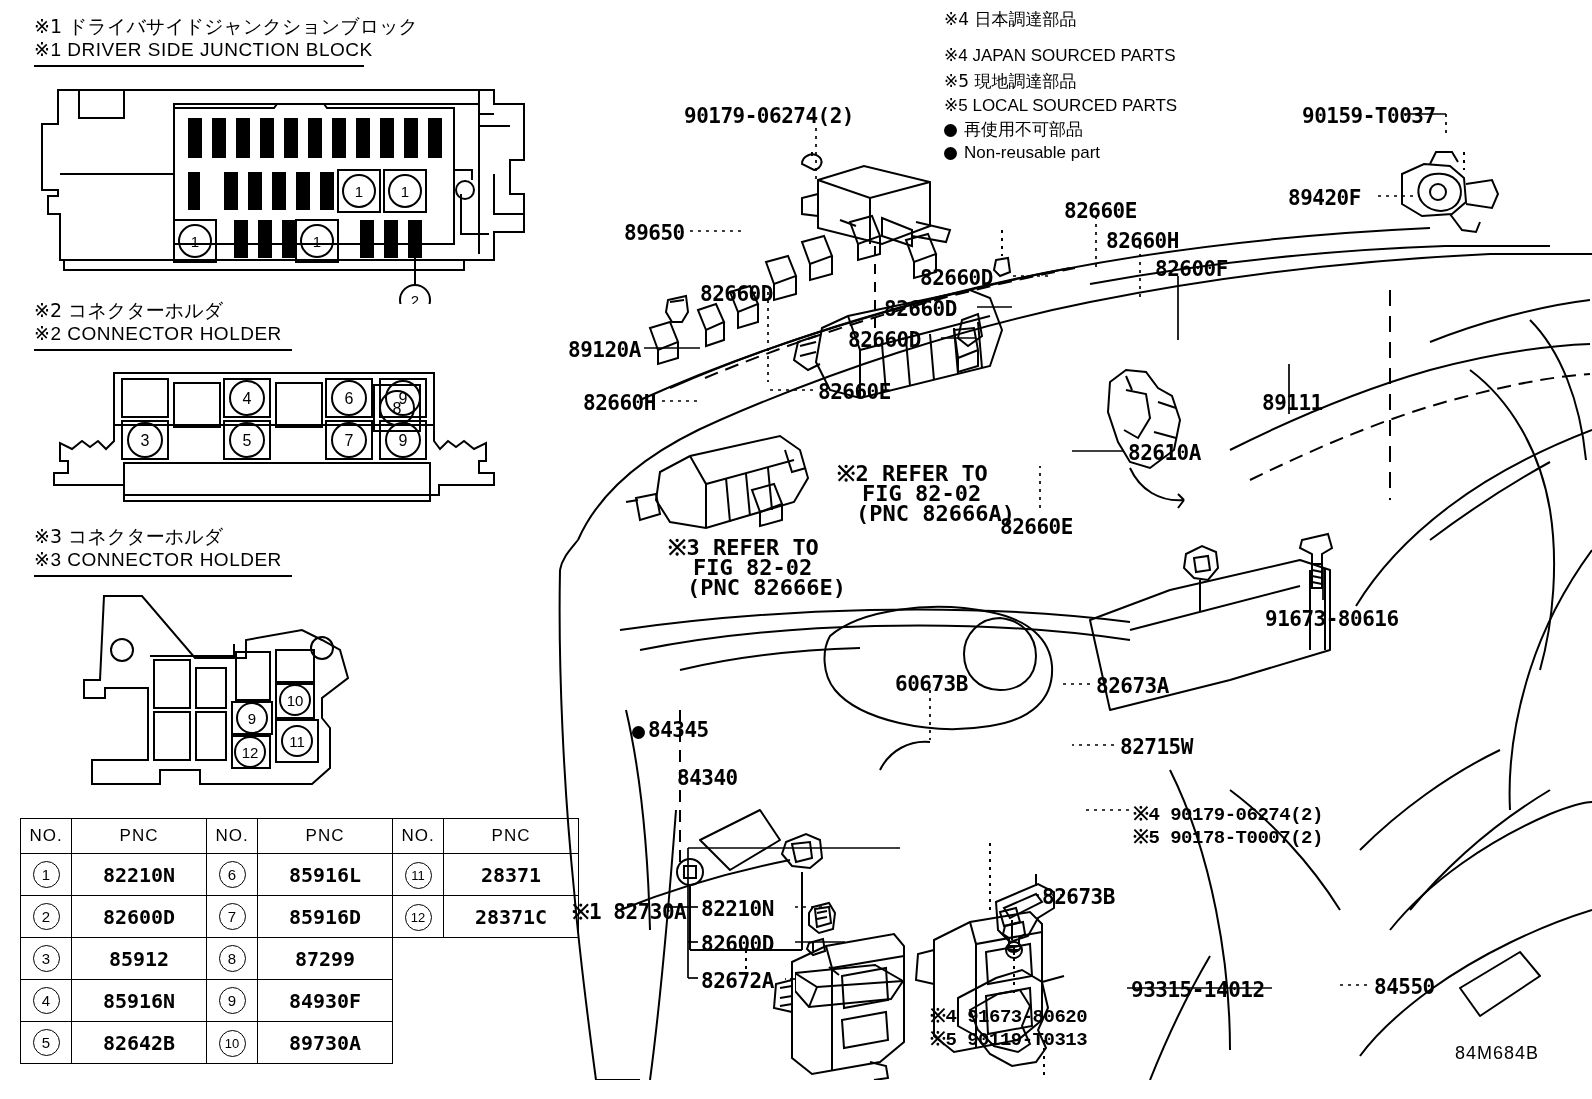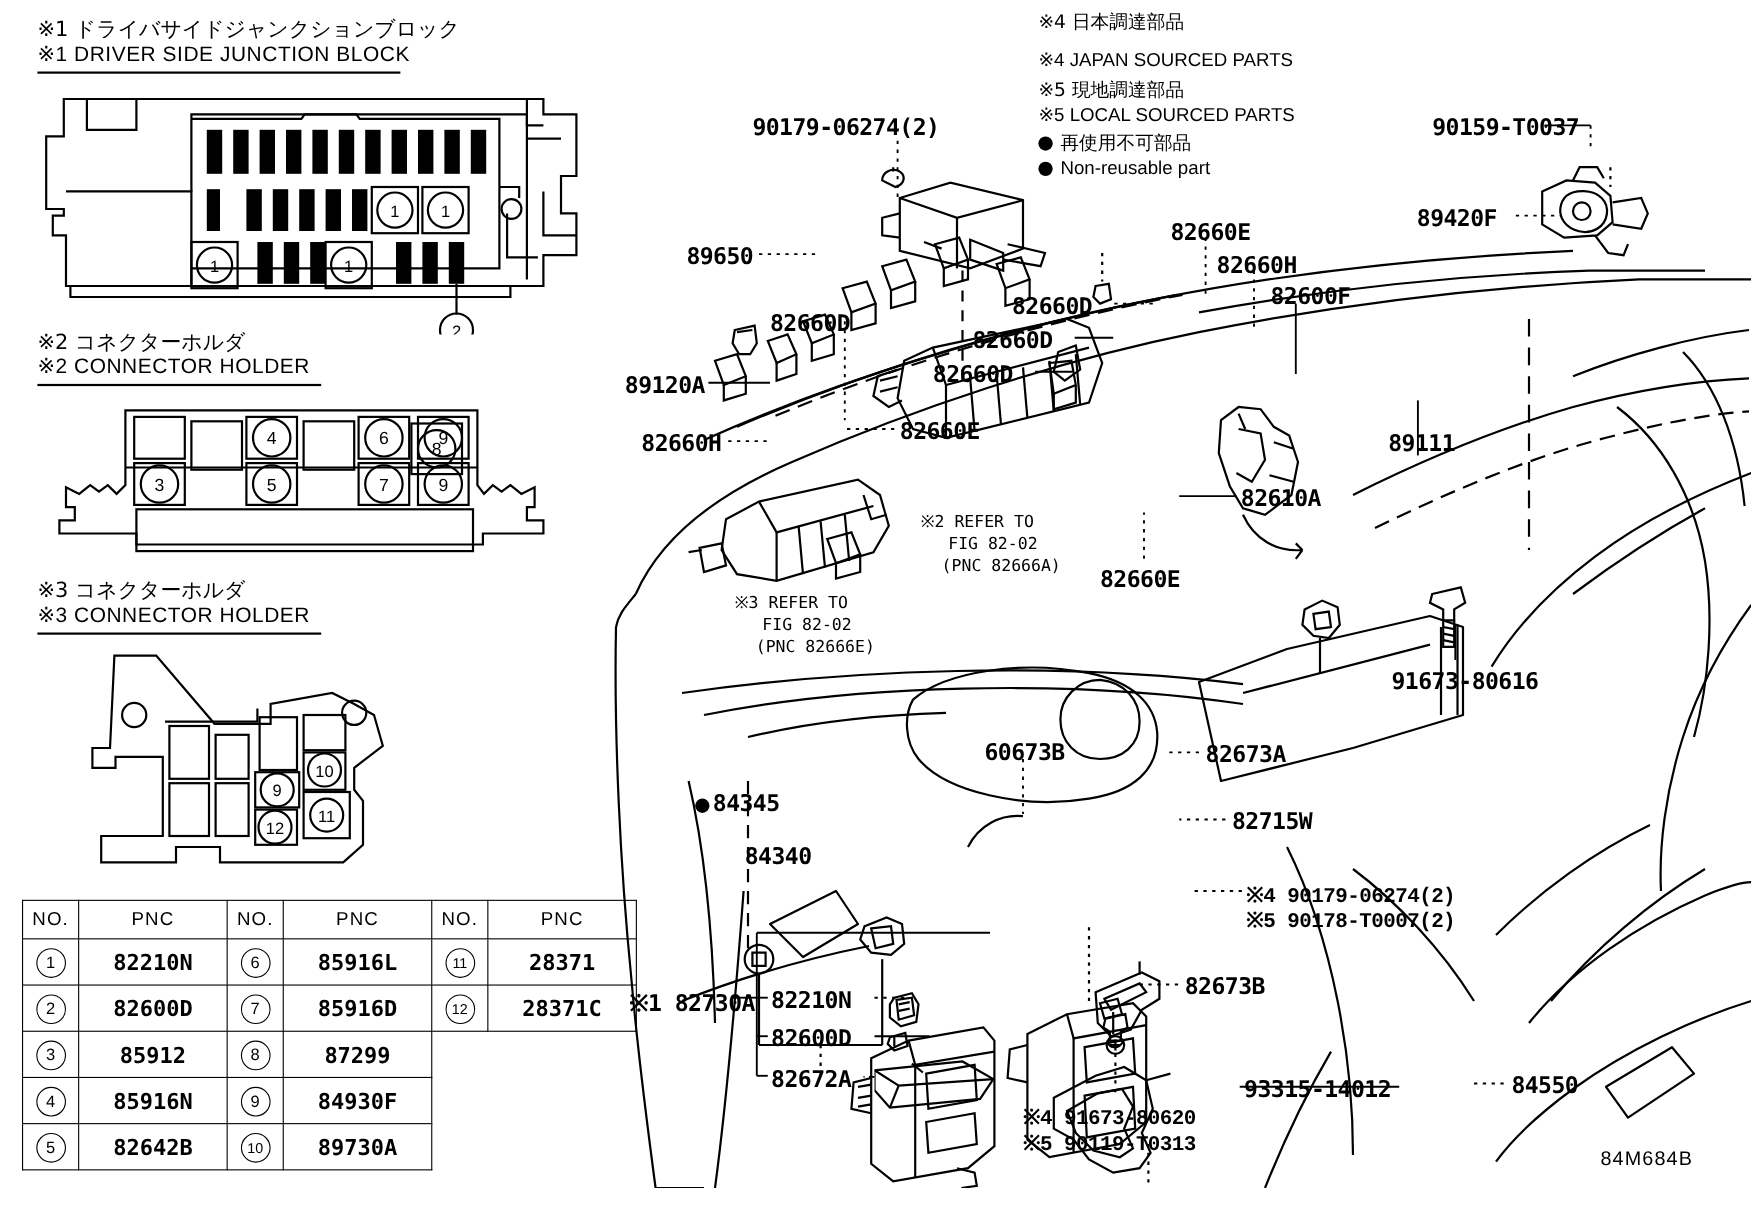--- a/index.html
+++ b/index.html
@@ -7,22 +7,22 @@
   body{width:1592px;height:1099px;position:relative;overflow:hidden;
        font-family:"Liberation Sans","DejaVu Sans",sans-serif;color:#000;}
   .abs{position:absolute;}
   .hdr{font-size:19px;letter-spacing:.5px;white-space:nowrap;}
   .hdr-jp{font-size:19px;white-space:nowrap;font-family:"DejaVu Sans",sans-serif;}
   .rule{border-bottom:2px solid #000;}
   .pn{font-family:"DejaVu Sans Mono","Liberation Mono",monospace;font-size:21px;
       font-weight:bold;letter-spacing:-0.5px;white-space:nowrap;}
   .pn-s{font-family:Liberation Mono, monospace;font-size:19px;
       font-weight:bold;letter-spacing:-0.5px;white-space:nowrap;}
-  .refer{font-family:"DejaVu Sans Mono","Liberation Mono",monospace;font-size:15px;
-      font-weight:normal;line-height:20px;white-space:nowrap;}
+  .refer{font-family:"DejaVu Sans Mono","Liberation Mono",monospace;font-size:22px;
+      font-weight:bold;line-height:20px;white-space:nowrap;}
   .legend{font-size:17px;white-space:nowrap;}
   .legend-jp{font-size:17px;white-space:nowrap;font-family:"DejaVu Sans",sans-serif;}
   svg{display:block;}
   .code{font-size:18px;letter-spacing:1px;}
 
   
   table.pnc{border-collapse:collapse;font-size:18px;}
   table.pnc td{border:1.5px solid #000;height:39px;text-align:center;
       font-family:"DejaVu Sans Mono","Liberation Mono",monospace;font-weight:bold;font-size:20px;}
   table.pnc td.hd{font-family:"Liberation Sans",sans-serif;font-weight:normal;
@@ -540,21 +540,21 @@
 
 <div class="abs" style="left:632px;top:718px;">
   <span class="bullet" style="margin-right:3px;"></span><span class="pn">84345</span>
 </div>
 <div class="abs pn" style="left:677px;top:766px;">84340</div>
 <div class="abs pn" style="left:895px;top:672px;">60673B</div>
 <div class="abs pn" style="left:1096px;top:674px;">82673A</div>
 <div class="abs pn" style="left:1120px;top:735px;">82715W</div>
 <div class="abs pn-s" style="left:1133px;top:800px;">※4 90179-06274(2)</div>
 <div class="abs pn-s" style="left:1133px;top:823px;">※5 90178-T0007(2)</div>
-<div class="abs pn" style="left:1077px;top:885px;">82673B</div>
+<div class="abs pn" style="left:1042px;top:885px;">82673B</div>
 <div class="abs pn-s" style="left:930px;top:1002px;">※4 91673-80620</div>
 <div class="abs pn-s" style="left:930px;top:1025px;">※5 90119-T0313</div>
 <div class="abs pn" style="left:1131px;top:978px;">93315-14012</div>
 <div class="abs pn" style="left:1374px;top:975px;">84550</div>
 
 <div class="abs pn" style="left:572px;top:897px;">※1 82730A</div>
 <div class="abs pn" style="left:701px;top:897px;">82210N</div>
 <div class="abs pn" style="left:701px;top:932px;">82600D</div>
 <div class="abs pn" style="left:701px;top:969px;">82672A</div>
 

